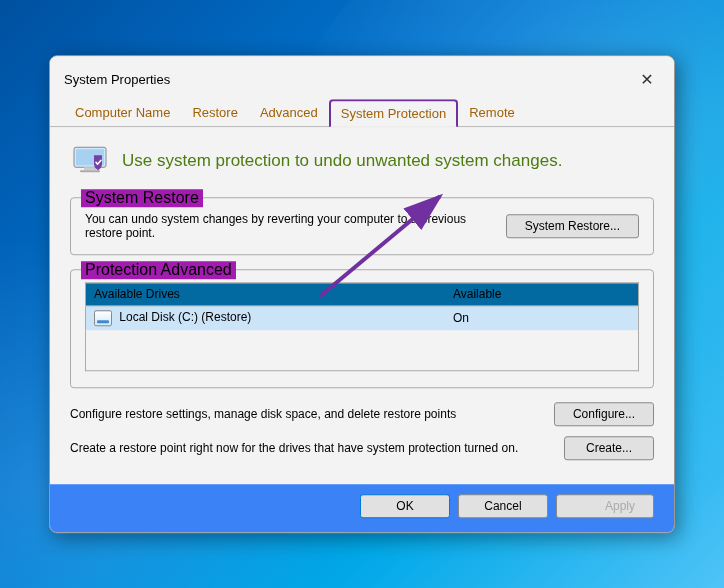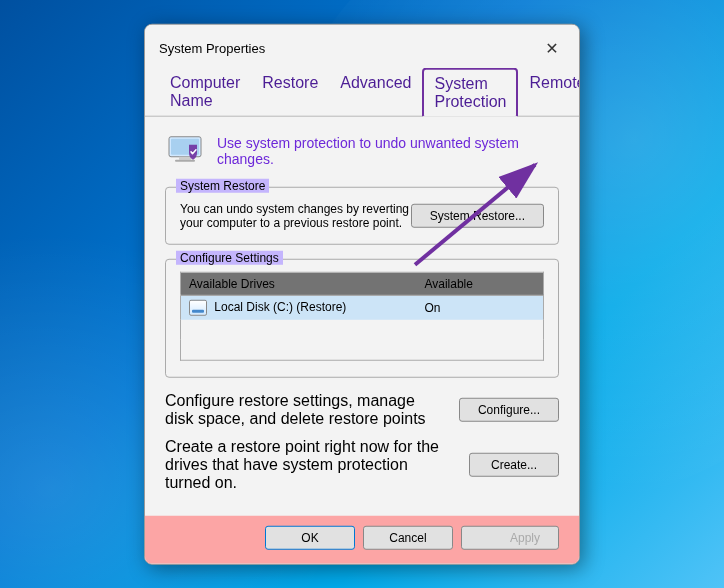--- a/index.html
+++ b/index.html
@@ -41,21 +41,21 @@
       bottom: -100px;
       left: -100px;
     }
 
     
     .dialog {
       position: absolute;
       top: 50%;
       left: 50%;
       transform: translate(-50%, -50%);
-      width: 436px;
+      width: 626px;
       background: #f3f3f3;
       border: 1px solid #999;
       box-shadow: 4px 4px 20px rgba(0,0,0,0.4);
       border-radius: 8px;
       overflow: hidden;
     }
 
     
     .title-bar {
       background: #f3f3f3;
@@ -91,27 +91,27 @@
     
     .tabs {
       display: flex;
       padding: 6px 14px 0 14px;
       gap: 0;
       border-bottom: 1px solid #aaa;
       background: #f3f3f3;
     }
     .tab {
       padding: 5px 10px;
-      font-size: 16px;
+      font-size: 13px;
       cursor: pointer;
       border: 1px solid transparent;
       border-bottom: none;
       border-radius: 4px 4px 0 0;
       background: transparent;
-      color: #4c1d95;
+      color: #a16207;
       position: relative;
       bottom: -1px;
     }
     .tab.active {
       background: #f3f3f3;
       border: 2px solid #7030a0;
       border-bottom: 1px solid #f3f3f3;
       font-weight: 400;
       z-index: 1;
     }
@@ -123,39 +123,39 @@
     }
 
     
     .header-row {
       display: flex;
       align-items: center;
       gap: 12px;
       margin-bottom: 16px;
     }
     .header-text {
-      font-size: 14px;
-      color: #6d28d9;
+      font-size: 17px;
+      color: #4d7c0f;
     }
 
     
     .section {
       border: 1px solid #aaa;
       border-radius: 4px;
       margin-bottom: 14px;
       position: relative;
       padding: 12px 14px 14px 14px;
     }
     .section-label {
       position: absolute;
       top: -9px;
       left: 10px;
-      background: #c4b5fd;
+      background: #a21caf;
       padding: 0 4px;
-      font-size: 12px;
+      font-size: 16px;
       color: #000;
     }
 
     
     .restore-row {
       display: flex;
       align-items: center;
       justify-content: space-between;
       gap: 0;
       padding-top: 2px;
@@ -167,21 +167,21 @@
     }
 
     
     .protect-table {
       width: 100%;
       border-collapse: collapse;
       border: 1px solid #aaa;
       margin-bottom: 2px;
     }
     .protect-table th {
-      background: #737373;
+      background: #0369a1;
       text-align: left;
       padding: 4px 8px;
       font-size: 12px;
       font-weight: 400;
       border-bottom: 1px solid #aaa;
     }
     .protect-table th:first-child {
       width: 65%;
     }
     .protect-table td {
@@ -227,34 +227,34 @@
     }
 
     
     .action-row {
       display: flex;
       align-items: center;
       justify-content: space-between;
       margin-bottom: 10px;
     }
     .action-desc {
-      font-size: 16px;
+      font-size: 12px;
       color: #000;
       flex: 1;
       margin-right: 12px;
     }
 
     
     .btn-bar {
       display: flex;
       justify-content: flex-end;
       align-items: center;
       padding: 10px 20px 14px 20px;
       gap: 8px;
-      background: #fca5a5;
+      background: #3b82f6;
     }
     .btn-bar .win-btn.ok-btn {
       background: #e1e1e1;
       border: 1px solid #0078d4;
     }
 
     
     .arrow-overlay {
       position: absolute;
       pointer-events: none;
@@ -311,21 +311,21 @@
 
     <div class="section">
       <span class="section-label">System Restore</span>
       <div class="restore-row">
         <span class="restore-desc">You can undo system changes by reverting your computer to a previous restore point.</span>
         <button class="win-btn">System Restore...</button>
       </div>
     </div>
 
     <div class="section">
-      <span class="section-label">Configure Settings</span>
+      <span class="section-label">Protection Advanced</span>
       <table class="protect-table">
         <thead>
           <tr>
             <th>Available Drives</th>
             <th>Available</th>
           </tr>
         </thead>
         <tbody>
           <tr class="selected">
             <td>

